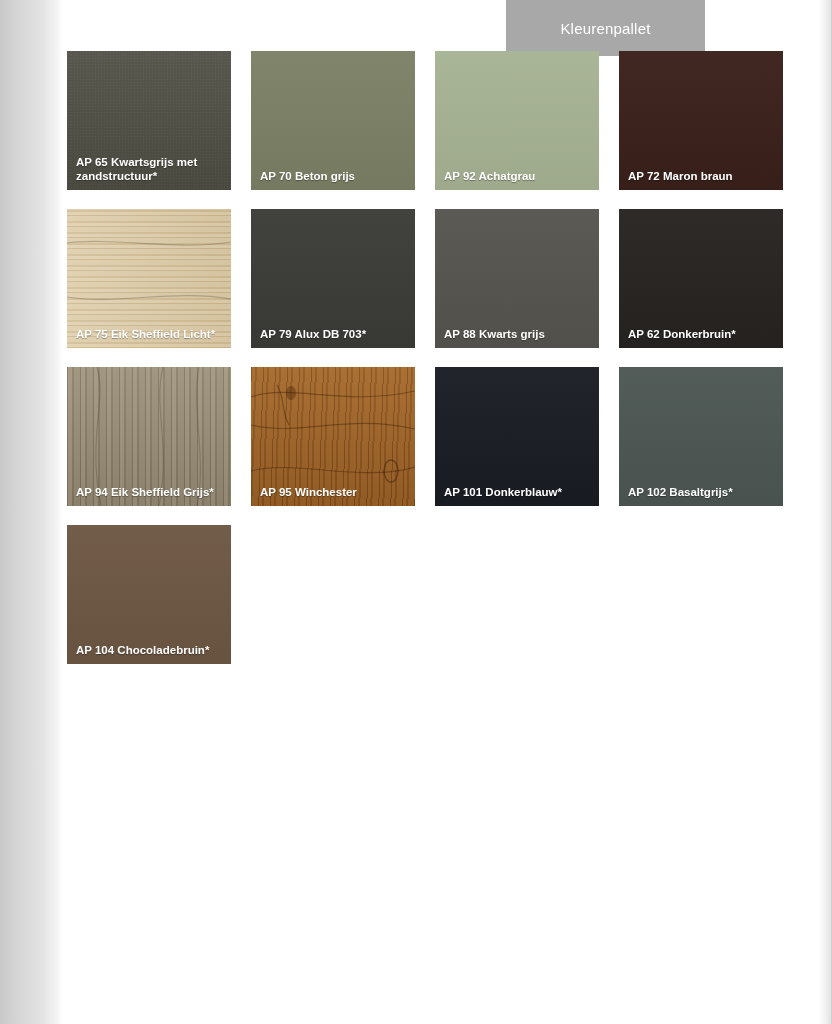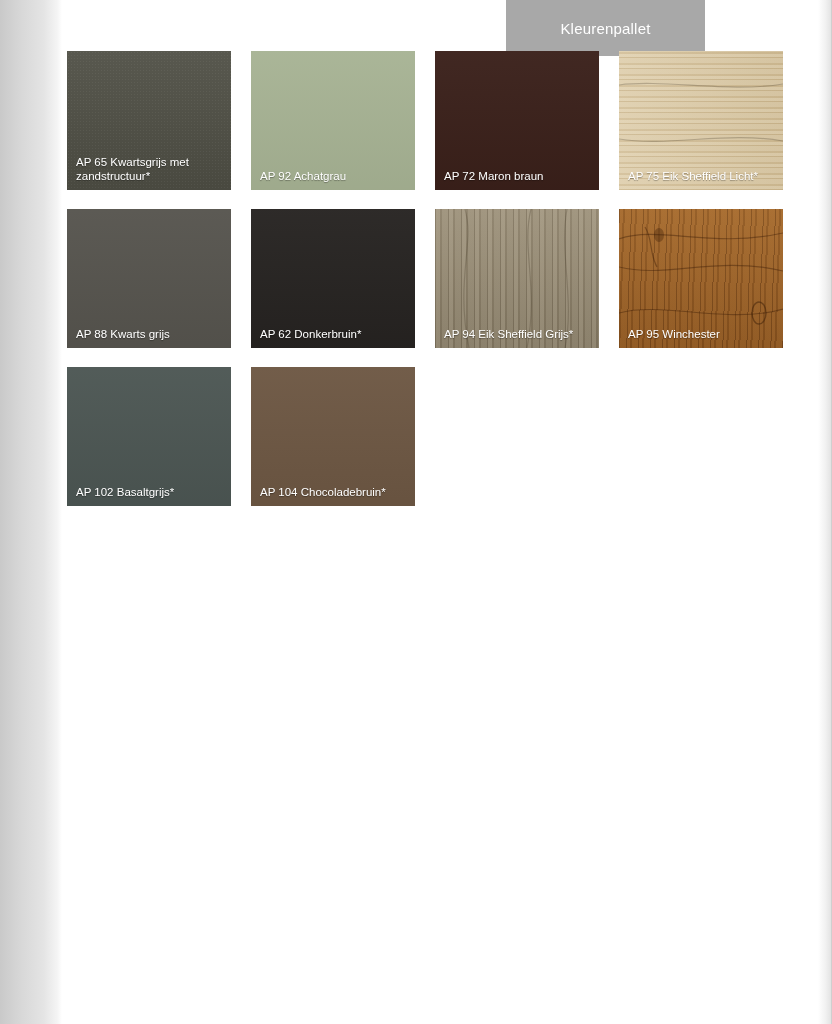--- a/index.html
+++ b/index.html
@@ -74,20 +74,21 @@
   .swatch-label {
     position: absolute;
     left: 9px;
     right: 6px;
     bottom: 7px;
     font-size: 11.5px;
     line-height: 13.5px;
     color: #ffffff;
     text-shadow: 0 1px 1px rgba(0,0,0,.35);
     white-space: pre-line;
+    font-weight: bold;
   }
   .swatch-label.dark-text {
     color: #3d3d3d;
     text-shadow: none;
   }
 </style>
 </head>
 <body>
 
 <div class="page-shade-left"></div>
@@ -97,34 +98,42 @@
   <span class="header-tab-label">Kleurenpallet</span>
 </div>
 
 <div class="grid">
     <div class="swatch">
       <div class="swatch-surface" style="background: radial-gradient(rgba(255, 255, 255, 0.05) 1px, transparent 1px) 0px 0px / 3px 3px, linear-gradient(rgba(255, 255, 255, 0.05), rgba(0, 0, 0, 0.08)), rgb(79, 79, 69);"></div>
       <div class="swatch-label">AP 65 Kwartsgrijs met
 zandstructuur*</div>
     </div>
     <div class="swatch">
+      <div class="swatch-surface" style="background: linear-gradient(rgba(255, 255, 255, 0.035), rgba(0, 0, 0, 0.05)), rgb(123, 128, 102);"></div>
+      <div class="swatch-label">AP 70 Beton grijs</div>
+    </div>
+    <div class="swatch">
       <div class="swatch-surface" style="background: linear-gradient(rgba(255, 255, 255, 0.035), rgba(0, 0, 0, 0.05)), rgb(167, 179, 148);"></div>
       <div class="swatch-label">AP 92 Achatgrau</div>
     </div>
     <div class="swatch">
       <div class="swatch-surface" style="background: linear-gradient(rgba(255, 255, 255, 0.035), rgba(0, 0, 0, 0.05)), rgb(58, 32, 26);"></div>
       <div class="swatch-label">AP 72 Maron braun</div>
     </div>
     <div class="swatch">
       <div class="swatch-surface" style="background: repeating-linear-gradient(0deg, rgba(150, 120, 70, 0.16) 0px, rgba(150, 120, 70, 0.16) 1px, rgba(255, 250, 235, 0.2) 1px, rgba(255, 250, 235, 0.2) 4px, rgba(160, 130, 80, 0.1) 4px, rgba(160, 130, 80, 0.1) 6px, rgba(255, 252, 240, 0.14) 6px, rgba(255, 252, 240, 0.14) 11px), linear-gradient(90deg, rgba(255, 255, 255, 0.1), rgba(120, 95, 55, 0.1)), rgb(216, 197, 159);"></div>
       <svg width="100%" height="100%" viewBox="0 0 164 139" preserveAspectRatio="none" style="position: absolute; inset: 0px;">
         <path d="M0 34 C45 28, 110 42, 164 33" fill="none" stroke="rgba(70,58,40,.28)" stroke-width="1.2"></path>
         <path d="M0 88 C50 96, 108 80, 164 90" fill="none" stroke="rgba(70,58,40,.28)" stroke-width="1.2"></path>
       </svg>
       <div class="swatch-label">AP 75 Eik Sheffield Licht*</div>
+    </div>
+    <div class="swatch">
+      <div class="swatch-surface" style="background: linear-gradient(rgba(255, 255, 255, 0.035), rgba(0, 0, 0, 0.05)), rgb(59, 59, 55);"></div>
+      <div class="swatch-label">AP 79 Alux DB 703*</div>
     </div>
     <div class="swatch">
       <div class="swatch-surface" style="background: linear-gradient(rgba(255, 255, 255, 0.035), rgba(0, 0, 0, 0.05)), rgb(86, 84, 78);"></div>
       <div class="swatch-label">AP 88 Kwarts grijs</div>
     </div>
     <div class="swatch">
       <div class="swatch-surface" style="background: linear-gradient(rgba(255, 255, 255, 0.035), rgba(0, 0, 0, 0.05)), rgb(38, 35, 33);"></div>
       <div class="swatch-label">AP 62 Donkerbruin*</div>
     </div>
     <div class="swatch">
@@ -142,20 +151,24 @@
         <path d="M0 30 C40 16, 92 40, 164 24" fill="none" stroke="rgba(55,26,6,.40)" stroke-width="1.2"></path>
         <path d="M0 58 C48 70, 96 46, 164 62" fill="none" stroke="rgba(55,26,6,.40)" stroke-width="1.2"></path>
         <path d="M0 104 C44 92, 110 116, 164 100" fill="none" stroke="rgba(55,26,6,.40)" stroke-width="1.2"></path>
         <path d="M26 18 C34 30, 30 44, 38 58" fill="none" stroke="rgba(55,26,6,.40)" stroke-width="1.2"></path>
         <ellipse cx="140" cy="104" rx="7" ry="11" fill="none" stroke="rgba(50,24,5,.45)" stroke-width="1.4"></ellipse>
         <ellipse cx="40" cy="26" rx="5" ry="7" fill="rgba(60,28,6,.35)"></ellipse>
       </svg>
       <div class="swatch-label">AP 95 Winchester</div>
     </div>
     <div class="swatch">
+      <div class="swatch-surface" style="background: linear-gradient(rgba(255, 255, 255, 0.035), rgba(0, 0, 0, 0.05)), rgb(25, 29, 35);"></div>
+      <div class="swatch-label">AP 101 Donkerblauw*</div>
+    </div>
+    <div class="swatch">
       <div class="swatch-surface" style="background: linear-gradient(rgba(255, 255, 255, 0.035), rgba(0, 0, 0, 0.05)), rgb(76, 86, 83);"></div>
       <div class="swatch-label">AP 102 Basaltgrijs*</div>
     </div>
     <div class="swatch">
       <div class="swatch-surface" style="background: linear-gradient(rgba(255, 255, 255, 0.035), rgba(0, 0, 0, 0.05)), rgb(109, 87, 67);"></div>
       <div class="swatch-label">AP 104 Chocoladebruin*</div>
     </div>
   </div>
 
 </body></html>

